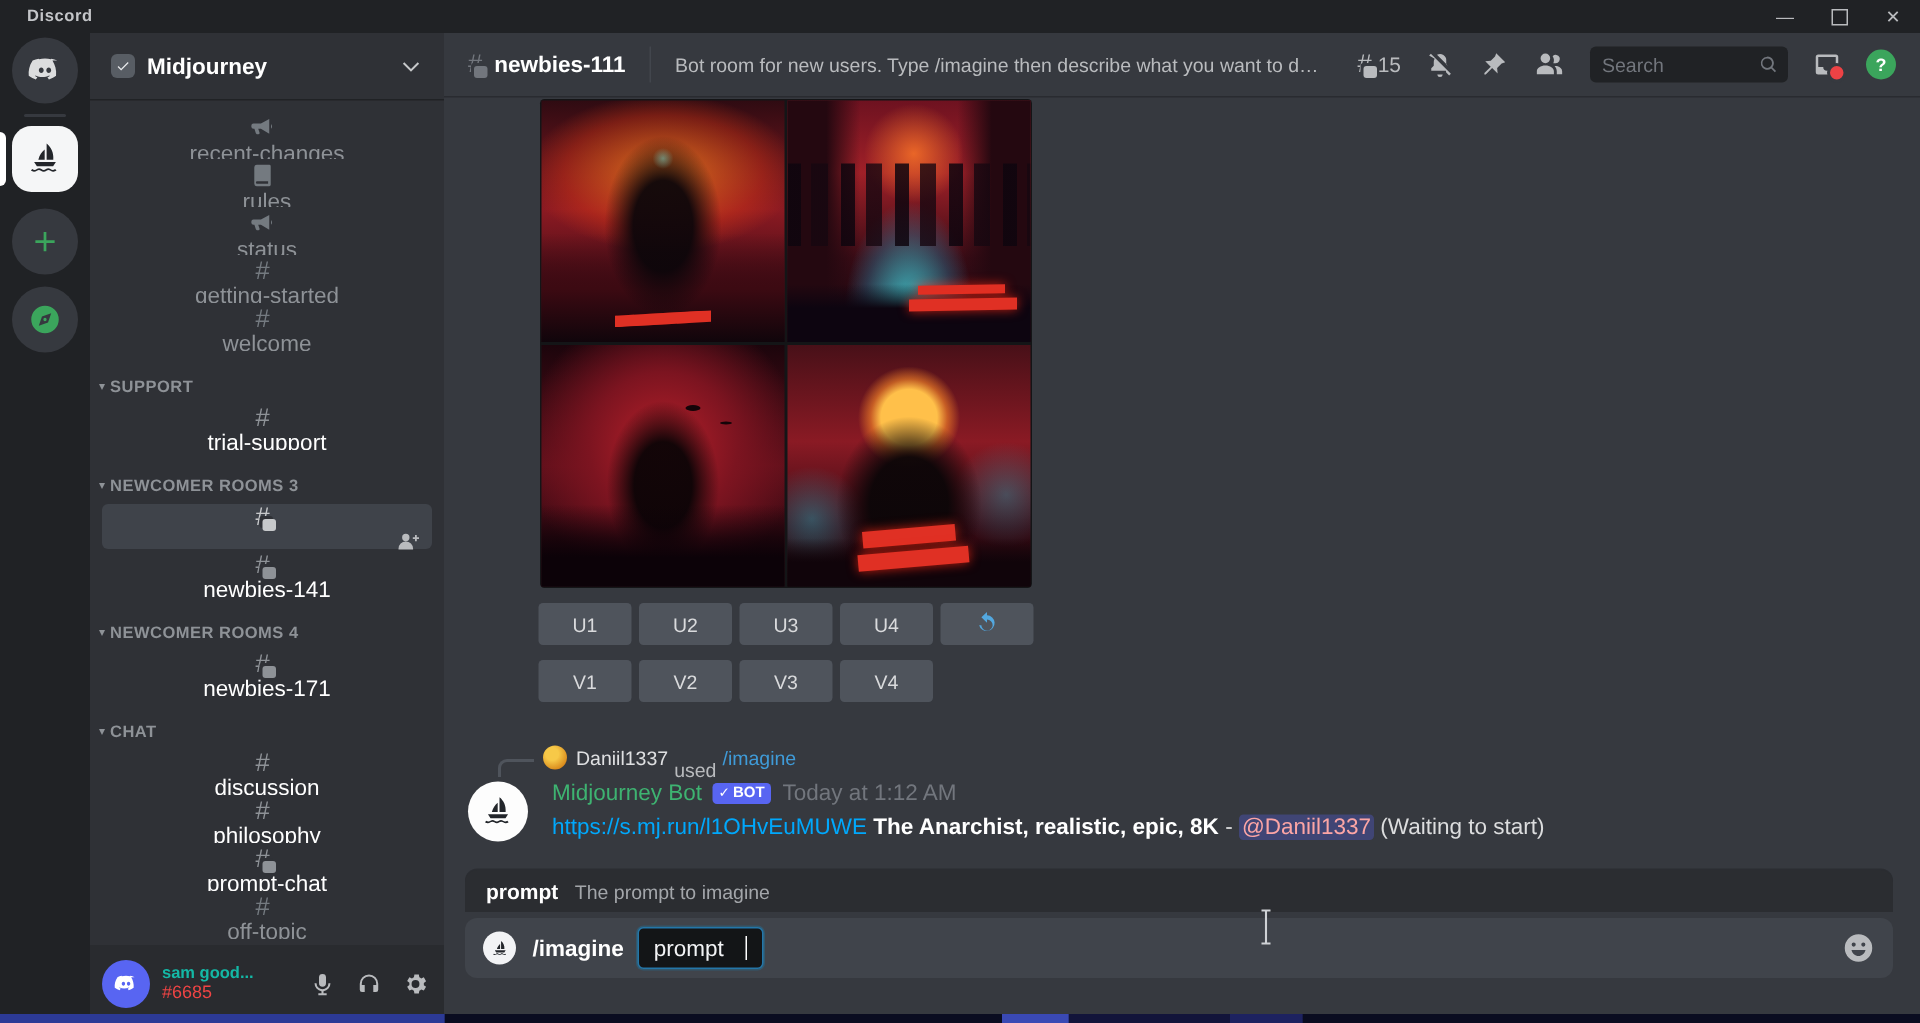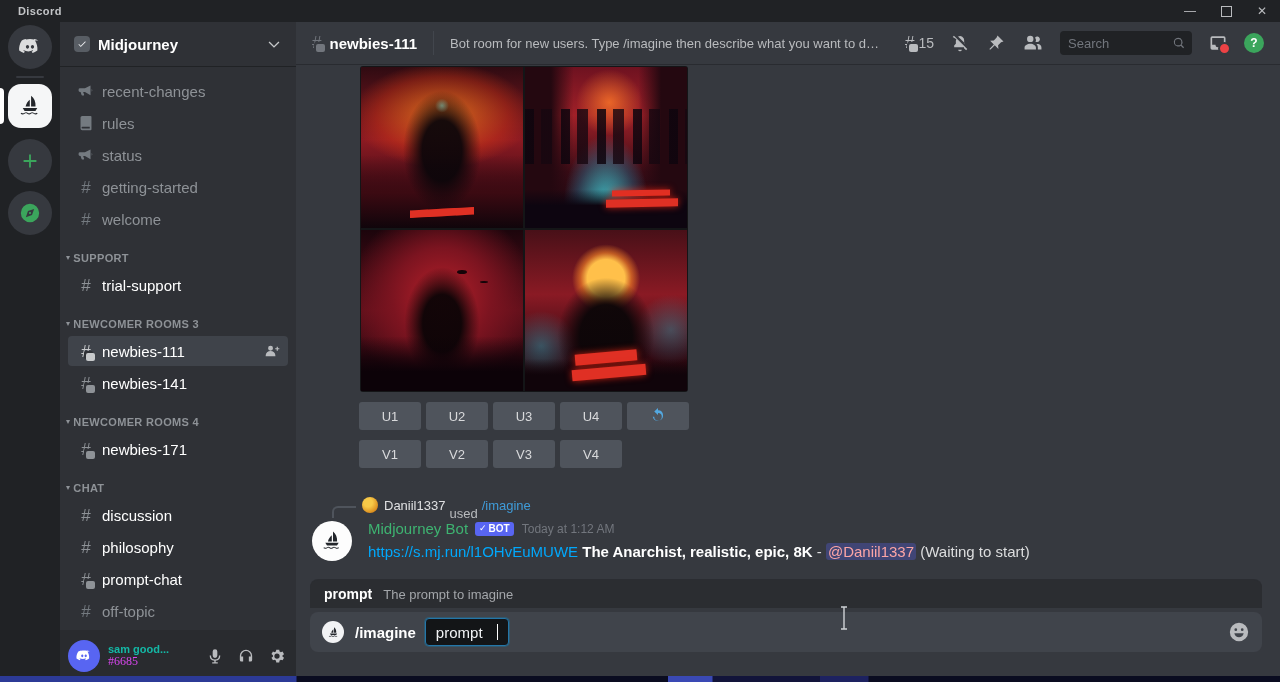--- a/index.html
+++ b/index.html
@@ -26,39 +26,39 @@
   .rail-add{top:117px;color:#3ba55c;}
   .rail-explore{top:169px;color:#3ba55c;}
 
   
   .sidebar{position:absolute;left:60px;top:22px;width:236px;bottom:0;background:#2f3136;z-index:9;}
   .server-header{height:44px;display:flex;align-items:center;gap:8px;padding:0 14px;box-shadow:0 1px 0 rgba(0,0,0,.3);position:relative;z-index:2;}
   .verified-badge{width:16px;height:16px;border-radius:4px;background:#585d64;display:flex;align-items:center;justify-content:center;color:#e8eaec;}
   .server-name{font-size:15px;font-weight:bold;color:#fff;flex:1;}
   .server-chevron{color:#c7c9cb;}
   .channels{position:absolute;top:44px;left:0;right:0;bottom:52px;padding-top:10px;overflow:hidden;}
-  .chan-row{height:30px;margin:0 8px 2px;display:flex;align-items:center;padding:0 8px;border-radius:4px;color:#8e9297;font-size:15px;position:relative;}
+  .chan-row{height:30px;margin:0 8px 2px;display:flex;align-items:center;padding:0 8px;border-radius:4px;color:#8e9297;font-size:15px;position:relative;flex-direction:column;}
   .chan-row .icon-cell{width:20px;margin-right:6px;display:flex;justify-content:center;color:#747a80;}
   .chan-row.unread{color:#fff;font-weight:500;}
   .chan-row.unread .icon-cell{color:#8e9297;}
   .chan-row.active{background:#3f434a;color:#fff;font-weight:500;}
   .chan-row.active .icon-cell{color:#c7c9cb;}
   .chan-label{white-space:nowrap;overflow:hidden;text-overflow:ellipsis;flex:1;}
   .row-action{margin-left:auto;color:#b9bbbe;}
   .category{height:24px;margin-top:12px;display:flex;align-items:center;padding:0 8px 0 6px;color:#8e9297;font-size:11px;font-weight:bold;letter-spacing:.03em;}
   .category .cat-chev{font-size:8px;margin-right:3px;line-height:1;}
   .hash-glyph{font-size:17px;font-weight:500;line-height:1;position:relative;display:inline-block;}
   .hash-glyph .bubble{position:absolute;right:-4px;bottom:-1px;width:9px;height:8px;background:currentColor;border-radius:2px;box-shadow:-2px -2px 0 var(--hole,#2f3136);}
 
   
   .user-panel{position:absolute;left:0;right:0;bottom:0;height:52px;background:#292b2f;display:flex;align-items:center;padding:0 8px;box-sizing:border-box;}
   .user-avatar{width:32px;height:32px;border-radius:50%;background:#5865f2;display:flex;align-items:center;justify-content:center;color:#fff;flex:none;}
   .user-names{margin-left:8px;line-height:1.15;min-width:0;flex:1;}
   .user-name{font-size:11px;font-weight:bold;color:#14b8a6;white-space:nowrap;}
-  .user-tag{font-size:12px;color:#d946ef;font-family:Liberation Serif, serif;}
+  .user-tag{font-size:12px;color:#ef4444;}
   .user-actions{display:flex;gap:13px;color:#b9bbbe;margin-right:2px;}
 
   
   .main{position:absolute;left:296px;top:22px;right:0;bottom:0;background:#36393f;}
   .chat-header{height:42px;display:flex;align-items:center;padding:0 16px;box-shadow:0 1px 0 rgba(4,4,5,.25);position:relative;z-index:3;}
   .chat-header .icon-cell{color:#72767d;--hole:#36393f;}
   .header-channel{font-size:15px;font-weight:bold;color:#fff;margin-left:8px;}
   .header-divider{width:1px;height:24px;background:#42464d;margin:0 16px;}
   .header-topic{font-size:13px;color:#b9bbbe;max-width:430px;white-space:nowrap;overflow:hidden;text-overflow:ellipsis;}
   .header-right{margin-left:auto;display:flex;align-items:center;gap:16px;color:#b9bbbe;}
@@ -126,21 +126,21 @@
   .ctx-action{margin-right:4px;margin-top:16px;}
   .ctx-command{color:#3f9bd8;}
 
   
   .bot-msg{position:absolute;left:16px;top:455px;right:16px;}
   .bot-avatar{position:absolute;left:0;top:2px;width:40px;height:40px;border-radius:50%;background:#fdfdfd;display:flex;align-items:center;justify-content:center;color:#23262b;}
   .bot-head{margin-left:56px;display:flex;align-items:center;gap:7px;height:19px;}
   .bot-name{font-size:15px;font-weight:500;color:#3eb371;}
   .bot-badge{background:#5865f2;color:#fff;font-size:10px;font-weight:bold;border-radius:3px;padding:1px 4px;display:flex;align-items:center;gap:2px;line-height:1.2;}
   .bot-badge .badge-check{font-size:9px;}
-  .bot-time{font-size:12px;color:#72767d;margin-left:1px;}
+  .bot-time{font-size:15px;color:#72767d;margin-left:1px;}
   .bot-body{margin-left:56px;margin-top:4px;font-size:15px;line-height:1.3;color:#dcddde;}
   .msg-link{color:#00a8fc;text-decoration:none;}
   .msg-prompt{font-weight:bold;color:#fff;}
   .msg-mention{background:rgba(88,101,242,.3);color:#fca5a5;border-radius:3px;padding:0 2px;font-weight:500;}
 
   
   .slash-popup{position:absolute;left:14px;right:18px;top:558px;height:28px;background:#2b2d31;border-radius:8px 8px 0 0;display:flex;align-items:center;gap:11px;padding:0 14px;box-sizing:border-box;box-shadow:0 -1px 0 rgba(0,0,0,.2);}
   .popup-option{font-size:14px;font-weight:bold;color:#fff;}
   .popup-desc{font-size:13px;color:#a3a6aa;}
   .composer{position:absolute;left:14px;right:18px;top:590px;height:40px;background:#40444b;border-radius:8px;display:flex;align-items:center;padding:0 12px;box-sizing:border-box;}

